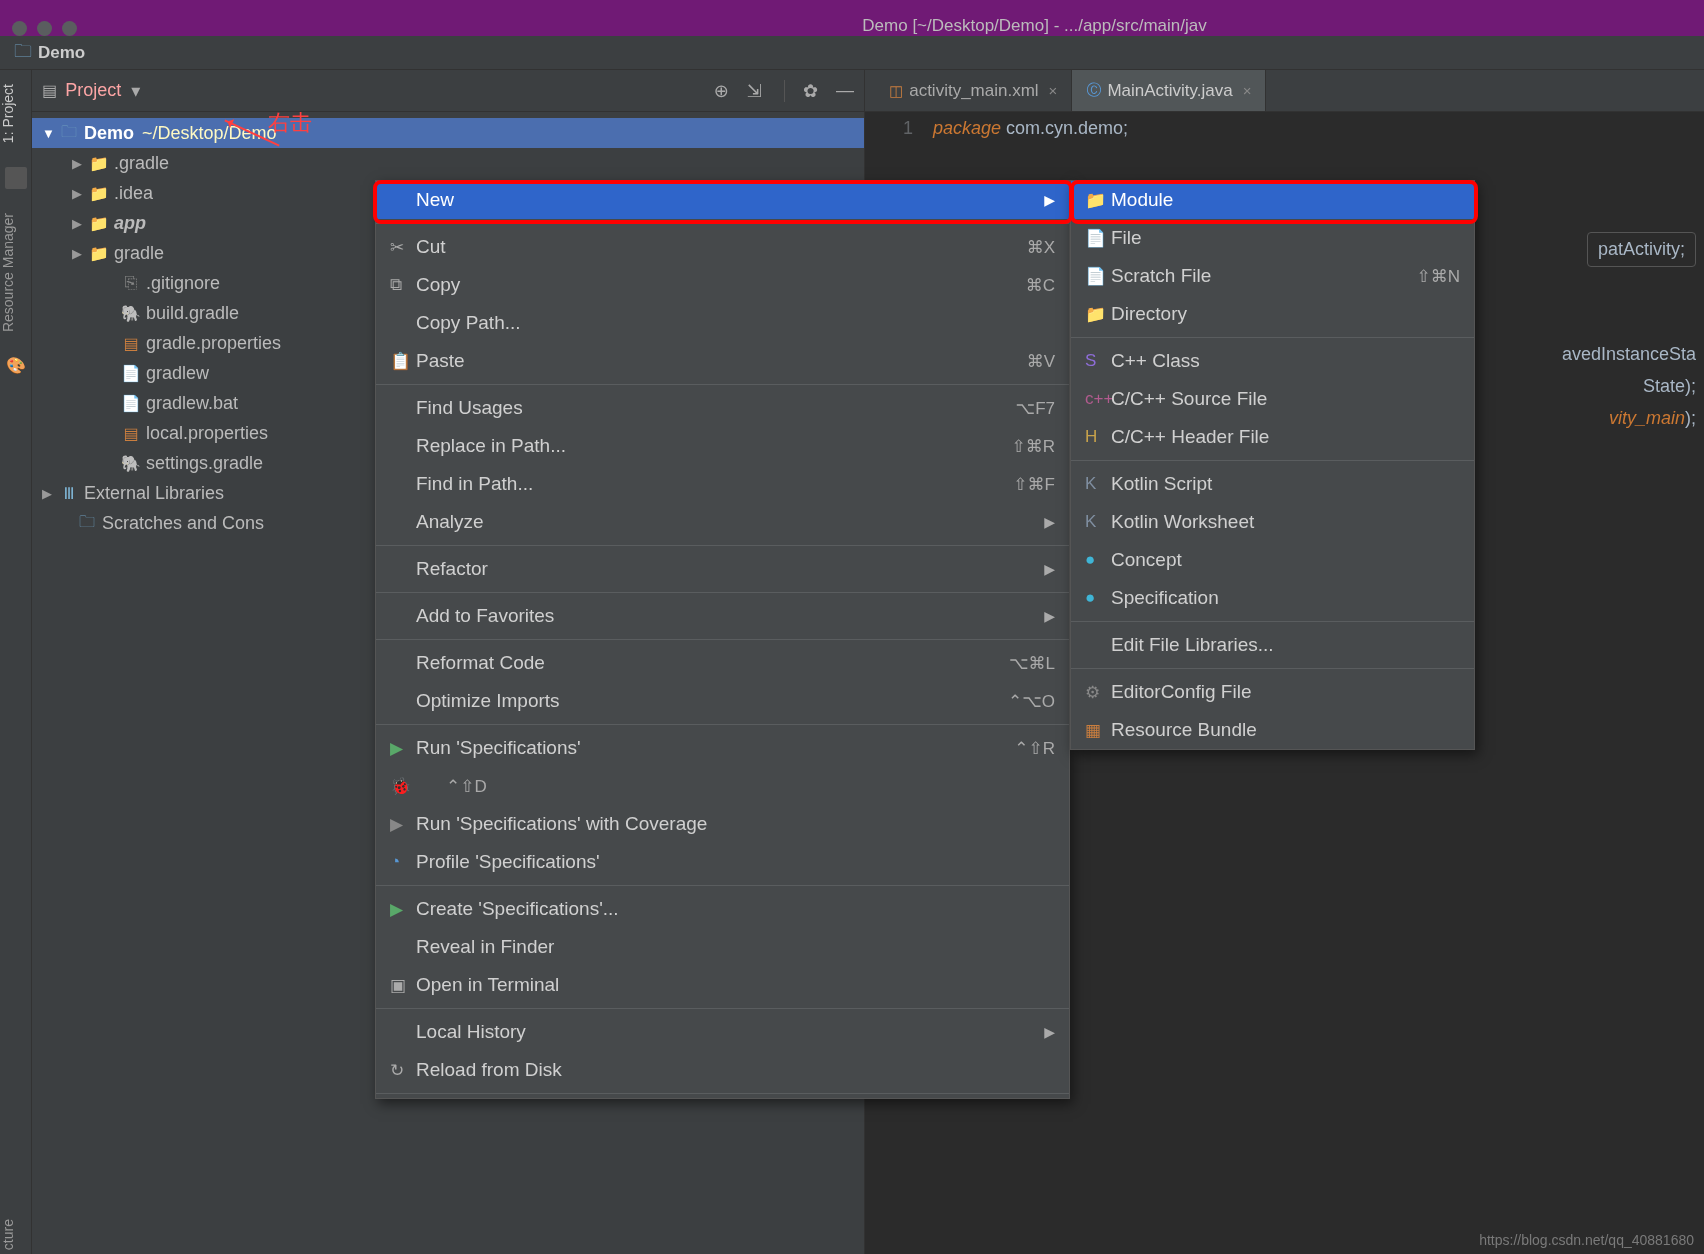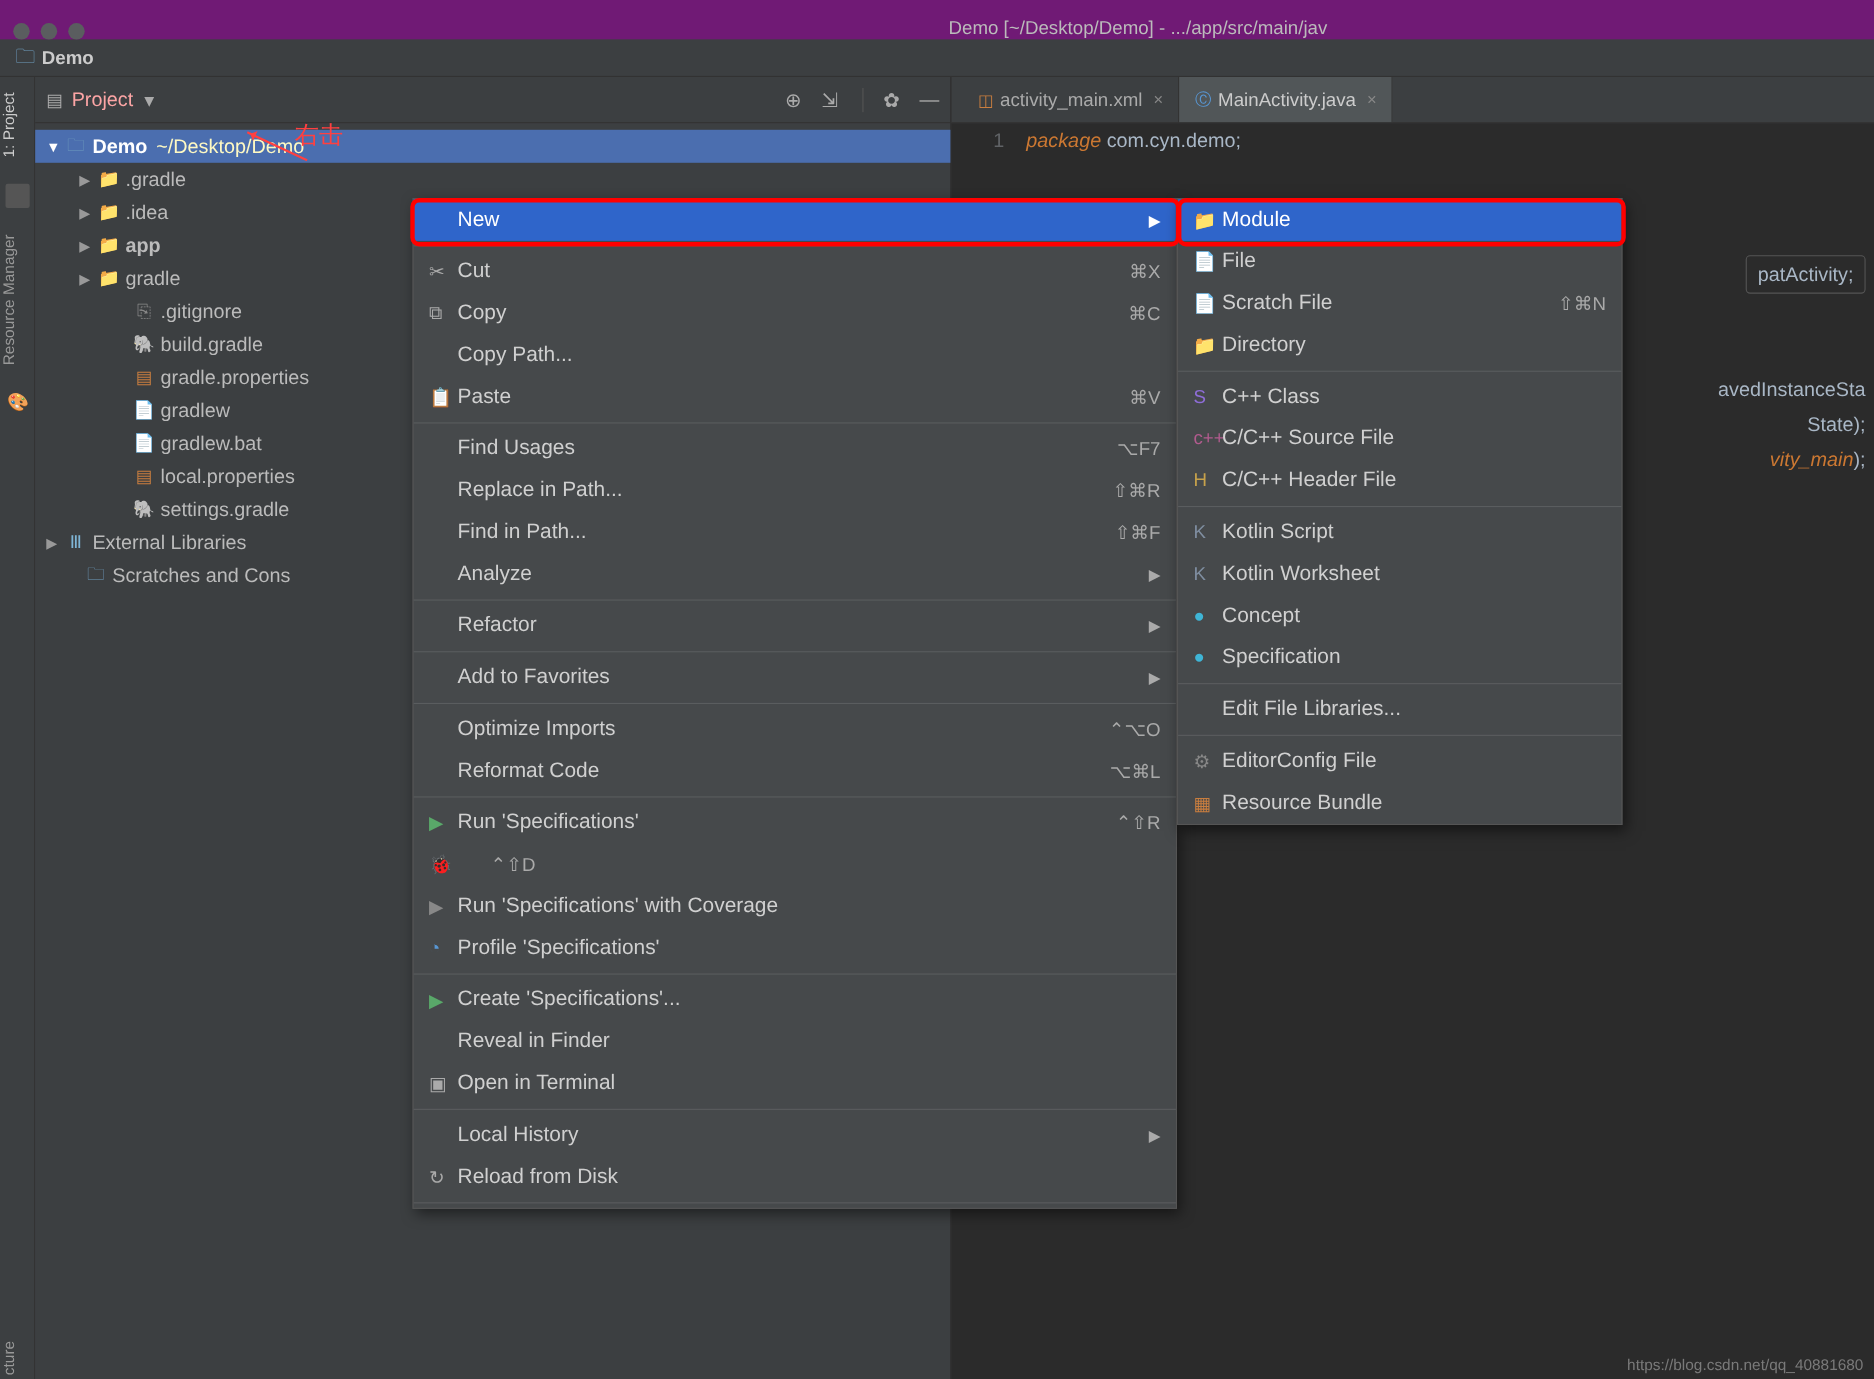--- a/index.html
+++ b/index.html
@@ -151,21 +151,21 @@
             <span class="name">.gradle</span>
           </div>
           <div class="tree-row indent-1">
             <span class="chev">▶</span>
             <span class="ico" style="color: rgb(136, 136, 136);">📁</span>
             <span class="name">.idea</span>
           </div>
           <div class="tree-row indent-1">
             <span class="chev">▶</span>
             <span class="ico" style="color: rgb(135, 169, 107);">📁</span>
-            <span class="name" style="font-weight: bold;">app</span>
+            <span class="name" style="font-weight: bold; font-style: italic;">app</span>
           </div>
           <div class="tree-row indent-1">
             <span class="chev">▶</span>
             <span class="ico" style="color: rgb(136, 136, 136);">📁</span>
             <span class="name">gradle</span>
           </div>
           <div class="tree-row indent-2">
             <span class="chev"></span>
             <span class="ico" style="color: rgb(136, 136, 136);">⎘</span>
             <span class="name">.gitignore</span>
@@ -298,27 +298,27 @@
     </div>
     <div class="ctx-sep"></div>
     <div class="ctx-item">
       <span class="ctx-ico"></span>
       <span class="ctx-label">Add to Favorites</span>
       <span class="ctx-arrow">▶</span>
     </div>
     <div class="ctx-sep"></div>
     <div class="ctx-item">
       <span class="ctx-ico"></span>
+      <span class="ctx-label">Reformat Code</span>
+      <span class="ctx-shortcut">⌥⌘L</span>
+    </div>
+    <div class="ctx-item">
+      <span class="ctx-ico"></span>
       <span class="ctx-label">Optimize Imports</span>
       <span class="ctx-shortcut">⌃⌥O</span>
-    </div>
-    <div class="ctx-item">
-      <span class="ctx-ico"></span>
-      <span class="ctx-label">Reformat Code</span>
-      <span class="ctx-shortcut">⌥⌘L</span>
     </div>
     <div class="ctx-sep"></div>
     <div class="ctx-item">
       <span class="ctx-ico" style="color: rgb(89, 168, 105);">▶</span>
       <span class="ctx-label">Run 'Specifications'</span>
       <span class="ctx-shortcut">⌃⇧R</span>
     </div>
     <div class="ctx-item">
       <span class="ctx-ico" style="color: rgb(89, 168, 105);">🐞</span>
       <span class="ctx-shortcut">⌃⇧D</span>

